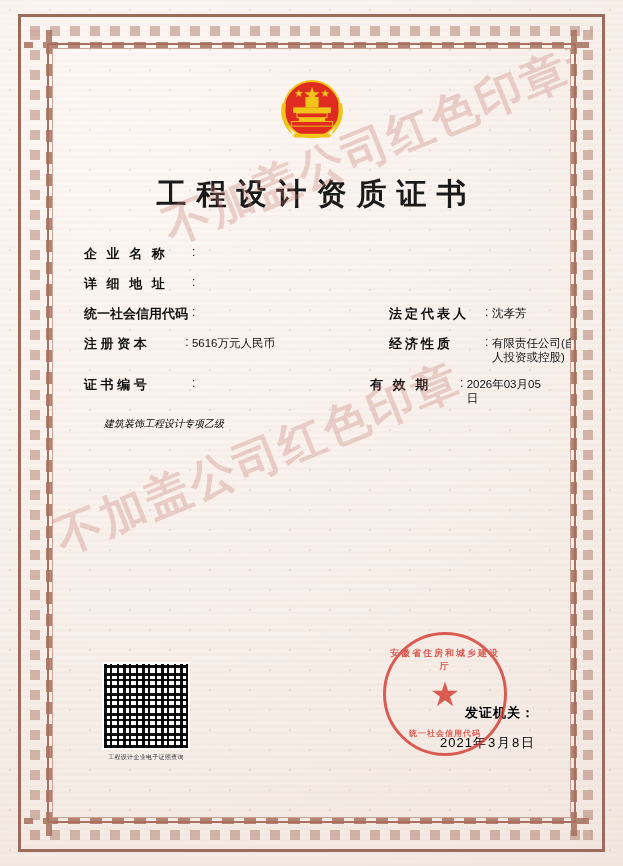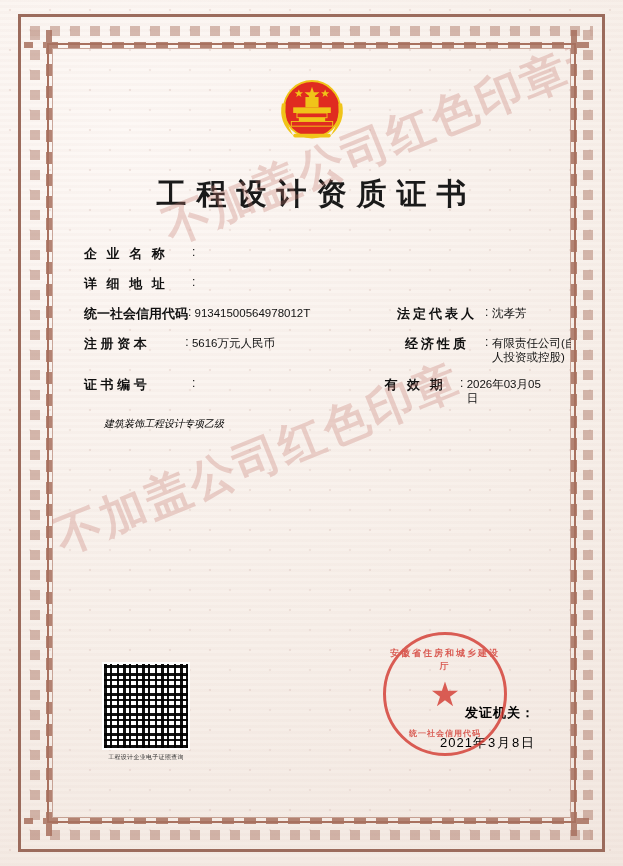--- a/index.html
+++ b/index.html
@@ -143,21 +143,21 @@
     line-height: 14px;
     padding-top: 1px;
   }
   .val-wide { width: 210px; }
   .lbl2 {
     font-weight: bold;
     font-size: 13px;
     white-space: nowrap;
     letter-spacing: 3px;
     width: 96px;
-    text-align: center;
+    text-align: left;
   }
   .half-left { width: 305px; display: flex; align-items: flex-start; }
   .half-right { display: flex; align-items: flex-start; }
 
   .qual-block {
     margin-top: 2px;
   }
   .qual-title {
     font-weight: bold;
     font-size: 13px;
@@ -306,21 +306,20 @@
 
       <div class="row">
         <span class="lbl lbl-w1">详 细 地 址</span>
         <span class="colon">:</span>
       </div>
 
       <div class="row">
         <span class="half-left">
           <span class="lbl lbl-w2">统一社会信用代码</span>
           <span class="colon">:</span>
-          <span class="val val-wide">91341500564978012T</span>
         </span>
         <span class="half-right">
           <span class="lbl2">法定代表人</span>
           <span class="colon">:</span>
           <span class="val">沈孝芳</span>
         </span>
       </div>
 
       <div class="row">
         <span class="half-left">

